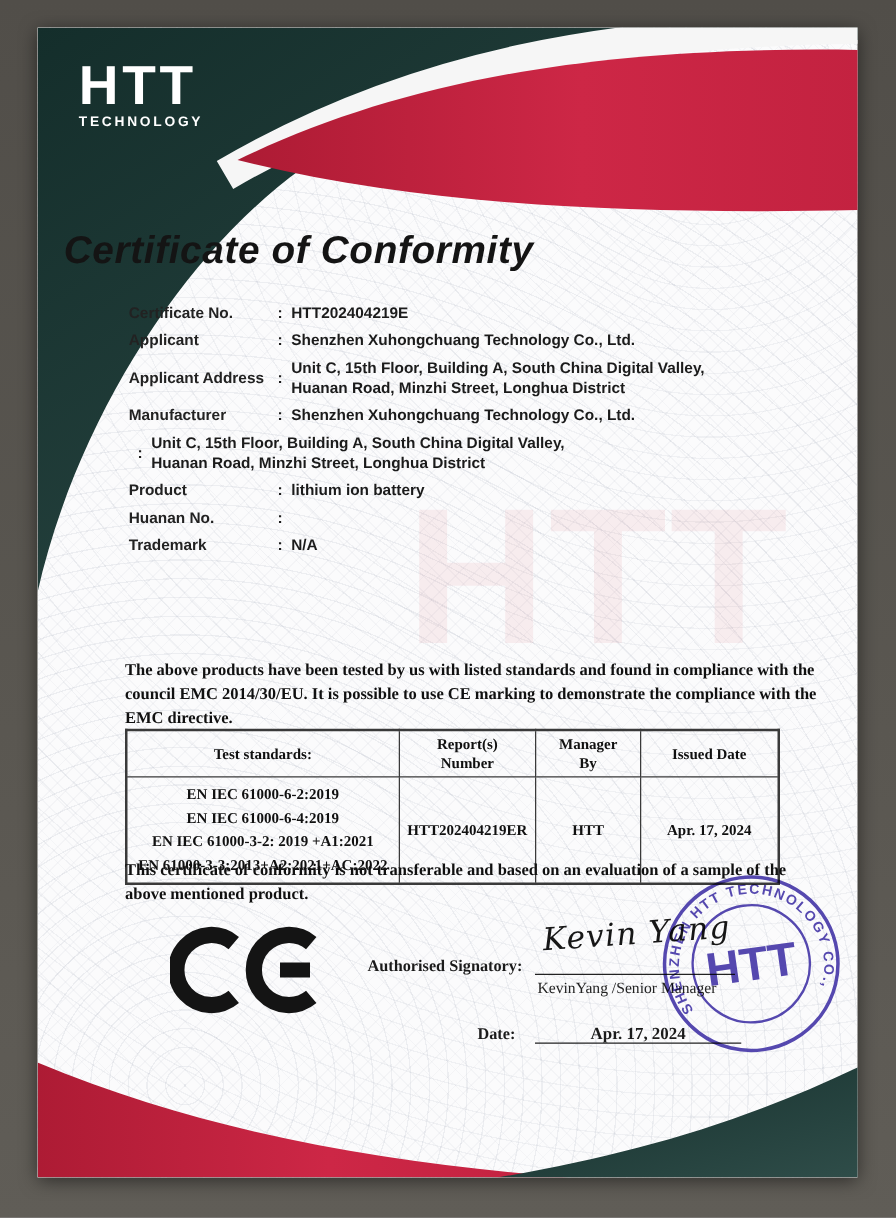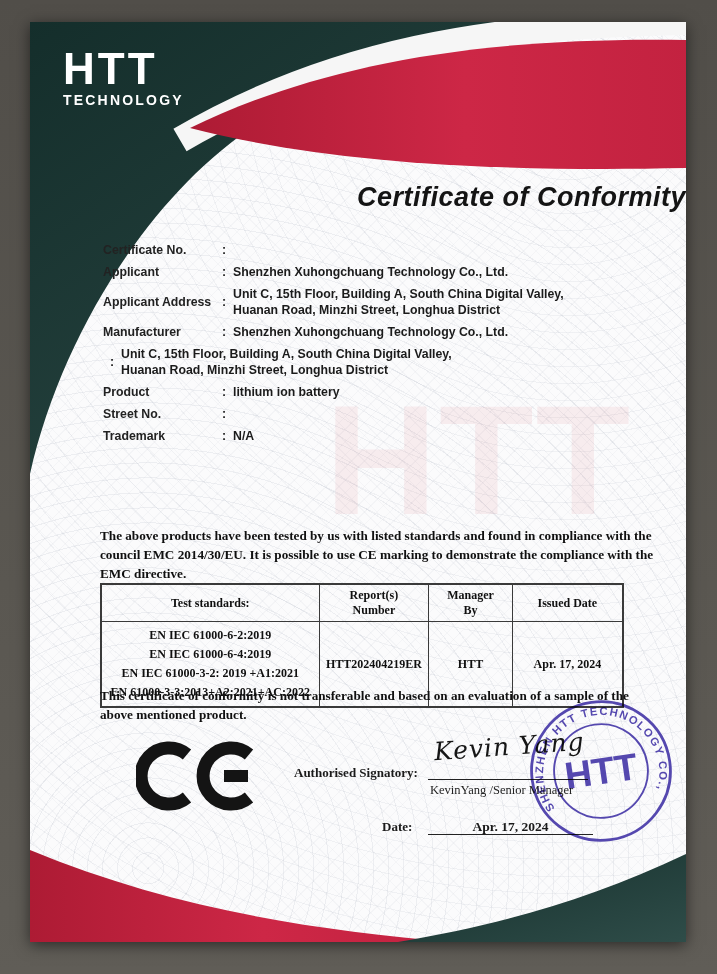--- a/index.html
+++ b/index.html
@@ -8,24 +8,24 @@
     background-color:#fbfbfc;
     background-image:
       repeating-radial-gradient(circle at 18% 92%, rgba(180,186,198,0.20) 0 1px, transparent 1px 15px),
       repeating-radial-gradient(circle at 82% 6%, rgba(180,186,198,0.16) 0 1px, transparent 1px 17px),
       repeating-linear-gradient(45deg, rgba(196,200,210,0.13) 0 1px, transparent 1px 9px),
       repeating-linear-gradient(-45deg, rgba(196,200,210,0.13) 0 1px, transparent 1px 9px);
     box-shadow:0 3px 14px rgba(0,0,0,0.55);}
   .deco{position:absolute;inset:0;pointer-events:none;}
   .logo{position:absolute;left:33px;top:24px;color:#fff;z-index:3;}
   .logo .big{font-size:44px;font-weight:bold;letter-spacing:3px;line-height:46px;}
-  .logo .small{font-size:14px;font-weight:bold;letter-spacing:2.2px;margin-top:0px;}
+  .logo .small{font-size:11px;font-weight:bold;letter-spacing:2.2px;margin-top:0px;}
   .watermark{position:absolute;left:295px;top:350px;font-size:155px;font-weight:bold;color:rgba(198,40,62,0.07);letter-spacing:2px;z-index:1;}
   .content{position:absolute;inset:0;z-index:2;color:#1b1b1b;}
-  .title{position:absolute;left:0;right:0;top:160px;text-align:right;font-size:27px;font-weight:bold;font-style:italic;color:#141414;letter-spacing:0.5px;margin-left:21px;}
+  .title{position:absolute;left:0;right:0;top:160px;text-align:left;font-size:31px;font-weight:bold;font-style:italic;color:#141414;letter-spacing:0.5px;margin-left:21px;}
   .fields{position:absolute;left:73px;top:220px;width:575px;}
   .frow{display:flex;align-items:center;margin-bottom:6px;font-size:12.3px;font-weight:bold;line-height:16px;}
   .flabel{width:112px;flex:0 0 112px;color:#222;}
   .fcolon{width:18px;flex:0 0 18px;text-align:center;}
   .fvalue{flex:1;white-space:pre-line;color:#1b1b1b;}
   .para{position:absolute;left:70px;top:504px;width:558px;font-family:"Liberation Serif",serif;font-weight:bold;font-size:13.2px;line-height:19px;color:#101010;}
   .ttable{position:absolute;left:70px;top:561px;width:524px;border-collapse:collapse;font-family:"Liberation Serif",serif;color:#101010;}
   .ttable th,.ttable td{border:1px solid #3a3a3a;}
   .ttable{border:2px solid #3a3a3a;}
   .ttable th{font-size:12px;font-weight:bold;padding:3px 18px;text-align:center;}
@@ -74,20 +74,21 @@
 
     <div class="watermark">HTT</div>
 
     <div class="content">
       <div class="title">Certificate of Conformity</div>
 
       <div class="fields">
           <div class="frow">
             <span class="flabel">Certificate No.</span>
             <span class="fcolon">:</span>
+            <span class="fvalue">HTT202404219E</span>
           </div>
           <div class="frow">
             <span class="flabel">Applicant</span>
             <span class="fcolon">:</span>
             <span class="fvalue">Shenzhen Xuhongchuang Technology Co., Ltd.</span>
           </div>
           <div class="frow">
             <span class="flabel">Applicant Address</span>
             <span class="fcolon">:</span>
             <span class="fvalue">Unit C, 15th Floor, Building A, South China Digital Valley,
@@ -102,21 +103,21 @@
             <span class="fcolon">:</span>
             <span class="fvalue">Unit C, 15th Floor, Building A, South China Digital Valley,
 Huanan Road, Minzhi Street, Longhua District</span>
           </div>
           <div class="frow">
             <span class="flabel">Product</span>
             <span class="fcolon">:</span>
             <span class="fvalue">lithium ion battery</span>
           </div>
           <div class="frow">
-            <span class="flabel">Street No.</span>
+            <span class="flabel">Huanan No.</span>
             <span class="fcolon">:</span>
           </div>
           <div class="frow">
             <span class="flabel">Trademark</span>
             <span class="fcolon">:</span>
             <span class="fvalue">N/A</span>
           </div>
         </div>
 
       <div class="para">The above products have been tested by us with listed standards and found in compliance with the council EMC 2014/30/EU. It is possible to use CE marking to demonstrate the compliance with the EMC directive.</div>

